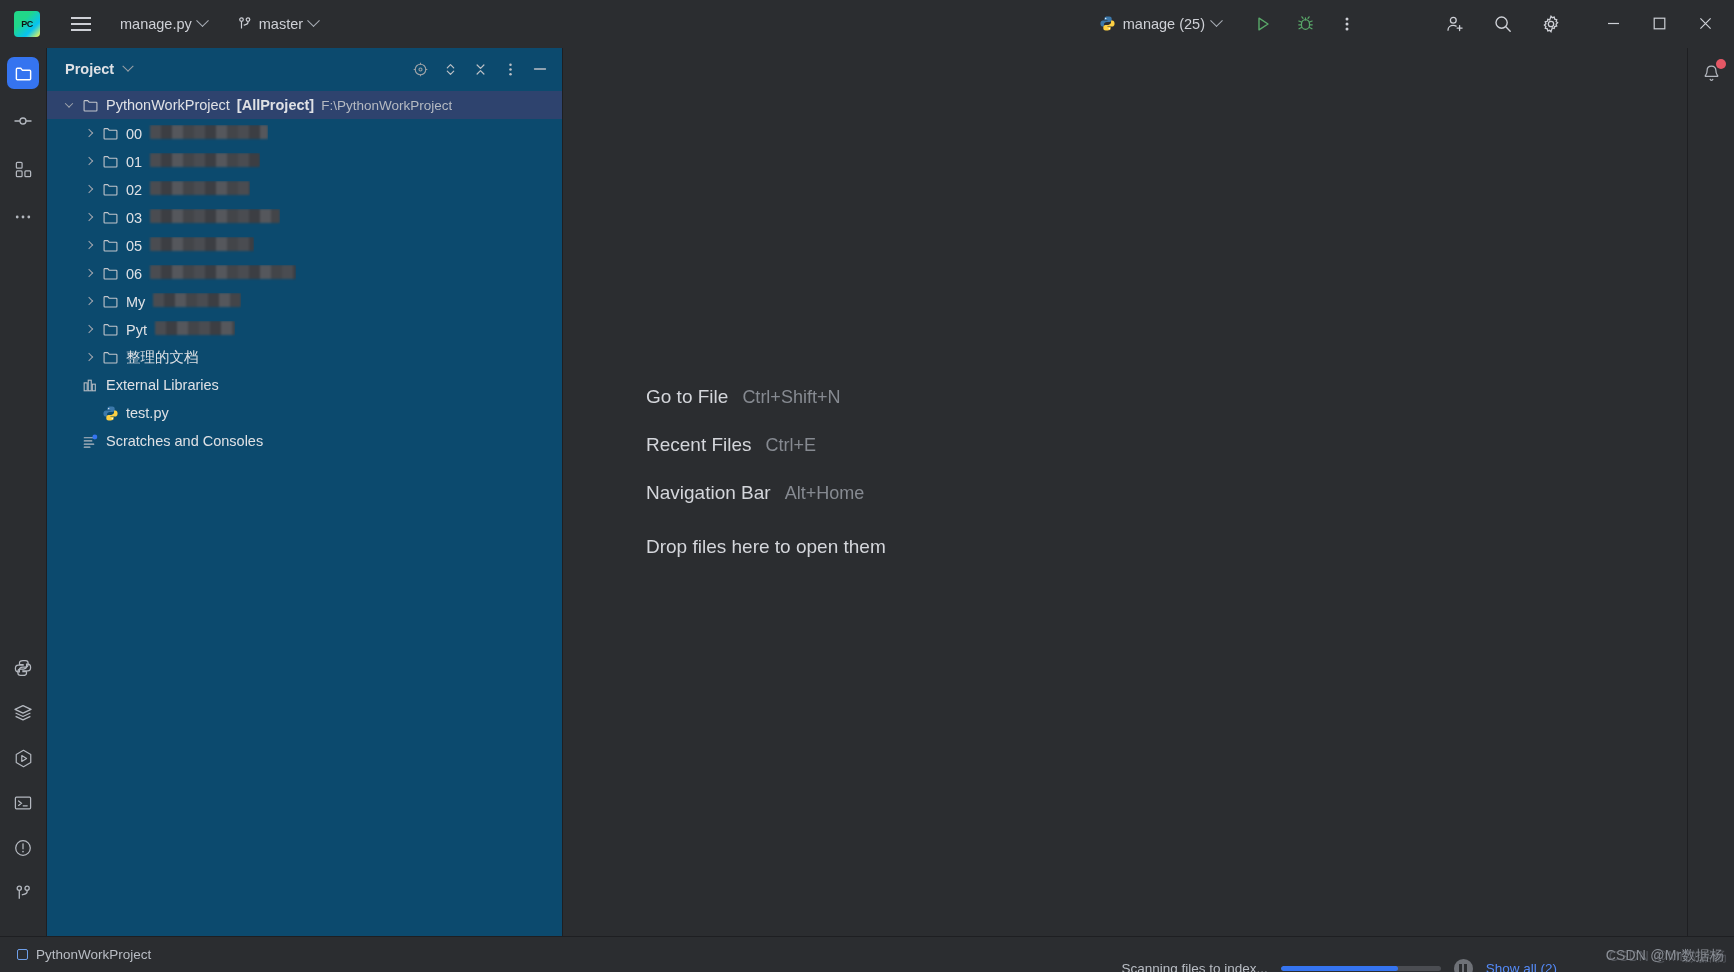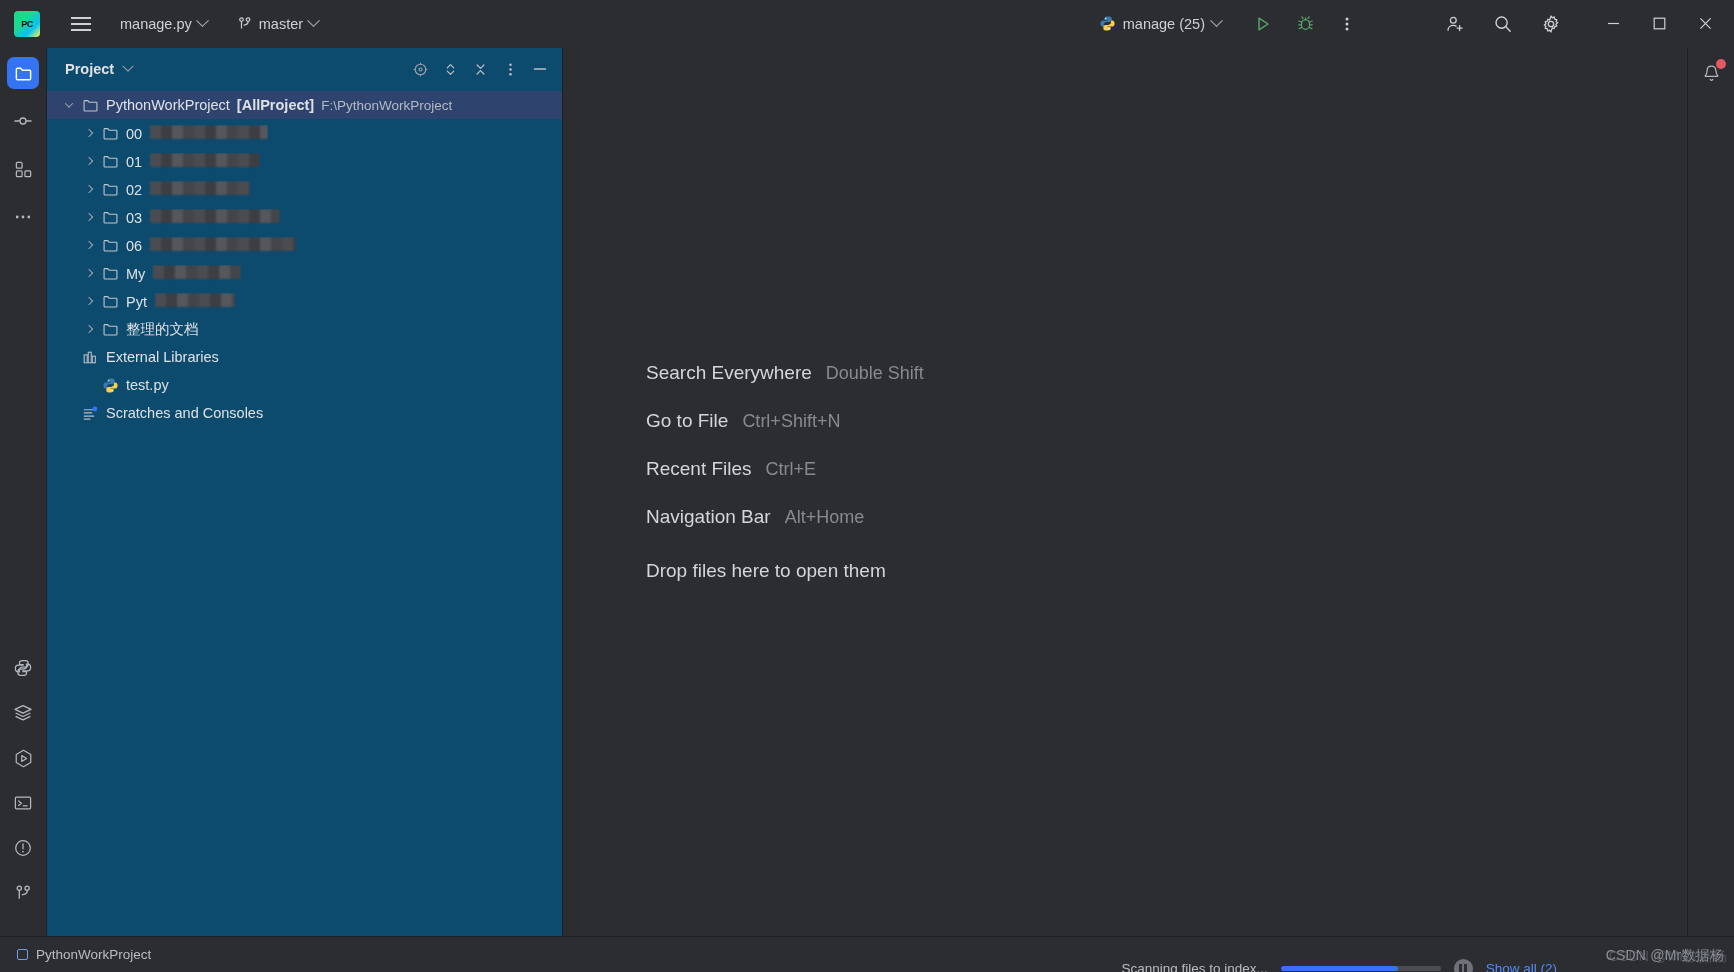--- a/index.html
+++ b/index.html
@@ -454,20 +454,36 @@
               <i></i>
             </span>
             <span class="ico">
               <span style="display: flex; align-items: center;">
                 <svg width="17" height="17" viewBox="0 0 18 18" fill="none" stroke="#c2c6cc" stroke-width="1.15" stroke-linejoin="round">
                   <path d="M2.2 14V4.6a.8.8 0 0 1 .8-.8h3.1l1.4 1.7h7.5a.8.8 0 0 1 .8.8V14a.8.8 0 0 1-.8.8H3a.8.8 0 0 1-.8-.8z"></path>
                 </svg>
               </span>
             </span>
             <span class="lbl">
+              <span>05</span>
+              <span class="blur" style="width: 104px;"></span>
+            </span>
+          </div>
+          <div class="row" style="padding-left: 32px;">
+            <span class="arrow">
+              <i></i>
+            </span>
+            <span class="ico">
+              <span style="display: flex; align-items: center;">
+                <svg width="17" height="17" viewBox="0 0 18 18" fill="none" stroke="#c2c6cc" stroke-width="1.15" stroke-linejoin="round">
+                  <path d="M2.2 14V4.6a.8.8 0 0 1 .8-.8h3.1l1.4 1.7h7.5a.8.8 0 0 1 .8.8V14a.8.8 0 0 1-.8.8H3a.8.8 0 0 1-.8-.8z"></path>
+                </svg>
+              </span>
+            </span>
+            <span class="lbl">
               <span>06</span>
               <span class="blur" style="width: 146px;"></span>
             </span>
           </div>
           <div class="row" style="padding-left: 32px;">
             <span class="arrow">
               <i></i>
             </span>
             <span class="ico">
               <span style="display: flex; align-items: center;">
@@ -555,24 +571,20 @@
             </span>
             <span class="lbl">
               <span>Scratches and Consoles</span>
             </span>
           </div>
         </div>
     </div>
 
     <div class="editor">
       <div class="shortcuts" id="shortcuts">
-          <div class="sc-row">
-            <span class="sc-name">Search Everywhere</span>
-            <span class="sc-key">Double Shift</span>
-          </div>
           <div class="sc-row">
             <span class="sc-name">Go to File</span>
             <span class="sc-key">Ctrl+Shift+N</span>
           </div>
           <div class="sc-row">
             <span class="sc-name">Recent Files</span>
             <span class="sc-key">Ctrl+E</span>
           </div>
           <div class="sc-row">
             <span class="sc-name">Navigation Bar</span>

